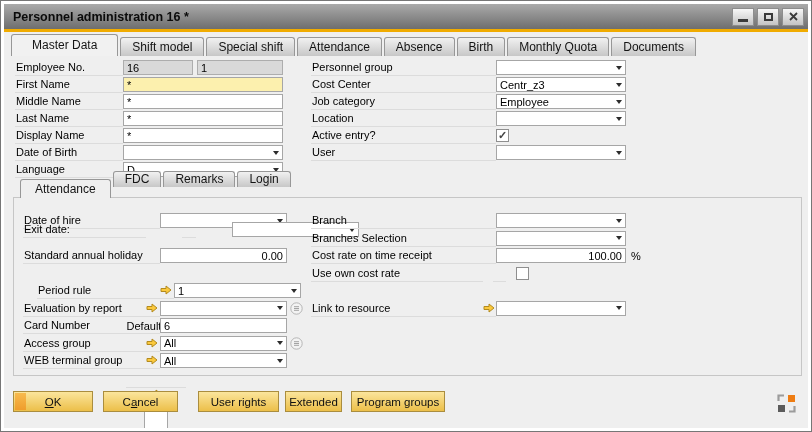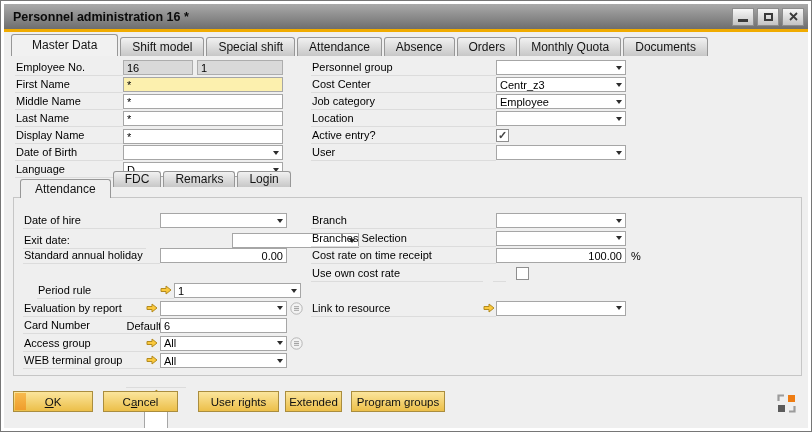--- a/index.html
+++ b/index.html
@@ -82,21 +82,21 @@
   <div class="goldbar"></div>
 
   <div class="content">
 
     <div class="tabs main">
       <div class="tab active">Master Data</div>
       <div class="tab">Shift model</div>
       <div class="tab">Special shift</div>
       <div class="tab">Attendance</div>
       <div class="tab">Absence</div>
-      <div class="tab">Orders</div>
+      <div class="tab">Birth</div>
       <div class="tab">Monthly Quota</div>
       <div class="tab">Documents</div>
     </div>
 
     <div class="row" style="left:11px;top:27px;width:268px;">
       <span class="lbl" style="flex:0 0 108px;">Employee No.</span>
       <span class="fld disabled" style="flex:0 0 70px;margin-right:4px;">16</span>
       <span class="fld disabled" style="flex:1;">1</span>
     </div>
     <div class="row" style="left:11px;top:44px;width:268px;">
@@ -104,21 +104,21 @@
       <span class="fld focus" style="flex:1;">*</span>
     </div>
     <div class="row" style="left:11px;top:61px;width:268px;">
       <span class="lbl" style="flex:0 0 108px;">Middle Name</span>
       <span class="fld" style="flex:1;">*</span>
     </div>
     <div class="row" style="left:11px;top:78px;width:268px;">
       <span class="lbl" style="flex:0 0 108px;">Last Name</span>
       <span class="fld" style="flex:1;">*</span>
     </div>
-    <div class="row" style="left:11px;top:95px;width:268px;align-items:flex-end;">
+    <div class="row" style="left:11px;top:95px;width:268px;">
       <span class="lbl" style="flex:0 0 108px;">Display Name</span>
       <span class="fld" style="flex:1;">*</span>
     </div>
     <div class="row" style="left:11px;top:112px;width:268px;">
       <span class="lbl" style="flex:0 0 108px;">Date of Birth</span>
       <span class="fld combo" style="flex:1;">
           <span></span>
           <span class="tri"></span>
         </span>
     </div>
@@ -179,21 +179,21 @@
     <div class="panel"></div>
 
     <div class="row" style="left:19px;top:180px;width:266px;">
       <span class="lbl" style="flex:0 0 123px;">Date of hire</span>
       <span class="slot" style="flex:0 0 14px;"></span>
       <span class="fld combo" style="flex:0 0 127px;">
           <span></span>
           <span class="tri"></span>
         </span>
     </div>
-    <div class="row" style="left:19px;top:200px;width:266px;gap:36px;">
+    <div class="row" style="left:19px;top:189px;width:266px;gap:36px;">
       <span class="lbl" style="flex:0 0 123px;">Exit date:</span>
       <span class="slot" style="flex:0 0 14px;"></span>
       <span class="fld combo" style="flex:0 0 127px;">
           <span></span>
           <span class="tri"></span>
         </span>
     </div>
     <div class="row" style="left:19px;top:215px;width:266px;">
       <span class="lbl" style="flex:0 0 123px;">Standard annual holiday</span>
       <span class="slot" style="flex:0 0 14px;"></span>

